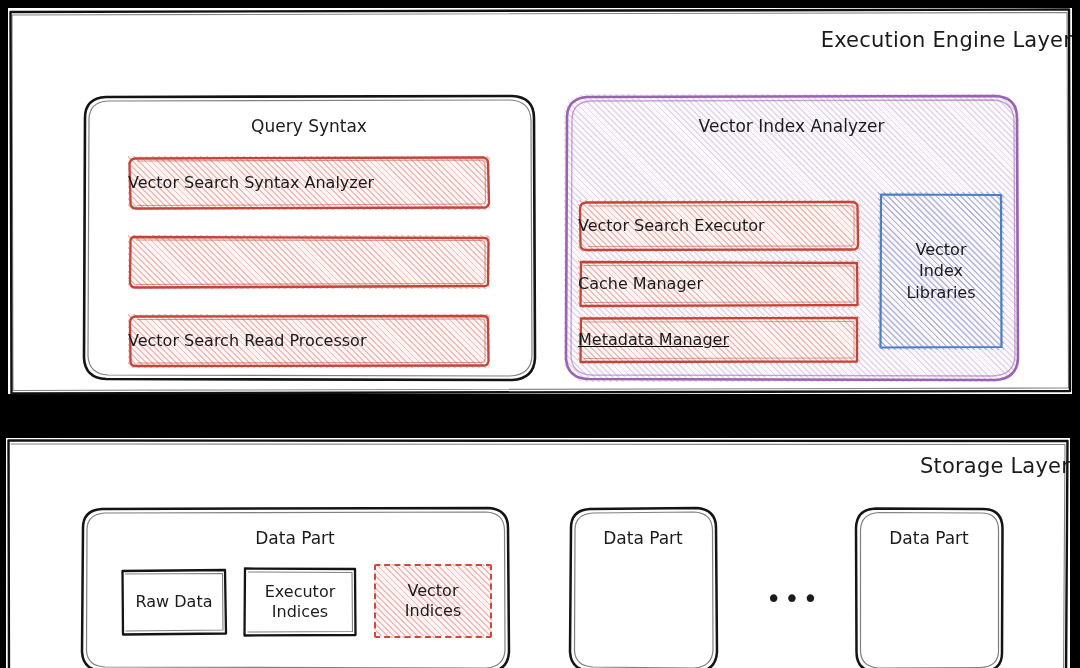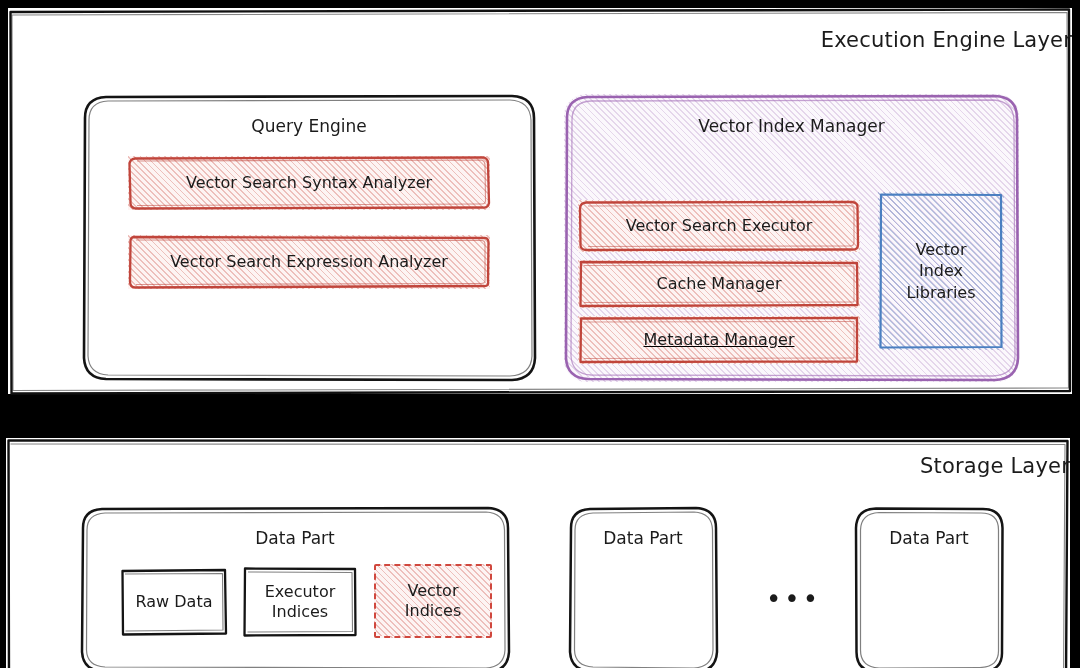--- a/index.html
+++ b/index.html
@@ -140,21 +140,20 @@
     border-radius: 22px;
   }
   #vim .group-title { top: 22px; }
 
   
   .comp-red {
     position: absolute;
     box-sizing: border-box;
     display: flex;
     align-items: center;
-    justify-content: center;
     z-index: 5;
   }
   .comp-red > .sketch {
     position: absolute;
     top: 0; left: 0;
     width: 100%;
     height: 100%;
     overflow: visible;
     pointer-events: none;
   }
@@ -306,47 +305,53 @@
     </svg>
 
     <div class="layer-title" id="exec-title">Execution Engine Layer</div>
 
     <div class="group-box" id="query-engine">
       <svg class="sketch" viewBox="0 0 454 288" preserveAspectRatio="none">
         <path d="M24 3 L430 2 Q452 3 452 24 L453 264 Q452 285 430 286 L24 285 Q3 284 2 264 L3 24 Q3 4 24 3 Z" fill="none" stroke="#141414" stroke-width="2.6" stroke-linejoin="round"></path>
         <path d="M26 7 L428 6 Q448 7 449 26 L450 262 Q449 281 428 282 L26 281 Q7 280 6 262 L7 26 Q7 8 26 7 Z" fill="none" stroke="#2b2b2b" stroke-width="1.2" stroke-linejoin="round" opacity="0.6"></path>
       </svg>
 
-      <div class="group-title">Query Engine</div>
+      <div class="group-title">Query Syntax</div>
 
       <div class="comp-red hatch-red" id="qe-c0">
         <svg class="sketch" viewBox="0 0 362 54" preserveAspectRatio="none">
           <path d="M7 2.5 L356 1.5 Q360.5 3 360 8 L361 47 Q360 52 355 51.5 L7 52.5 Q2 51 2.5 46 L1.5 8 Q2 3 7 2.5 Z" fill="none" stroke="#c0453b" stroke-width="2.3" stroke-linejoin="round"></path>
           <path d="M9 5 L354 4 Q357 5.5 357 9 L357.5 45 Q357 48.5 353 48 L9 49.5" fill="none" stroke="#c0453b" stroke-width="1.1" stroke-linejoin="round" opacity="0.55"></path>
         </svg>
         <span class="comp-label">Vector Search Syntax Analyzer</span>
       </div>
 
       <div class="comp-red hatch-red" id="qe-c1">
         <svg class="sketch" viewBox="0 0 362 54" preserveAspectRatio="none">
           <path d="M6 2 L355 3 Q360 2 360.5 7 L360 46 Q361 51.5 356 51 L7 52.5 Q2 52 2 46.5 L2.5 7.5 Q2 2.5 6 2 Z" fill="none" stroke="#c0453b" stroke-width="2.3" stroke-linejoin="round"></path>
           <path d="M8 5 L353 5.5 Q357 5 357 9.5 L357 45 Q357.5 48.5 353 48.5 L8 49.5" fill="none" stroke="#c0453b" stroke-width="1.1" stroke-linejoin="round" opacity="0.55"></path>
         </svg>
-        <span class="comp-label">Vector Search Expression Analyzer</span>
-      </div>
-
+      </div>
+
+      <div class="comp-red hatch-red" id="qe-c2">
+        <svg class="sketch" viewBox="0 0 362 54" preserveAspectRatio="none">
+          <path d="M7 2.5 L356 2 Q360.5 2.5 360 7.5 L360.5 47 Q360 52 355 51.5 L7 52 Q2 51.5 2.5 46 L2 8 Q2.5 3 7 2.5 Z" fill="none" stroke="#c0453b" stroke-width="2.3" stroke-linejoin="round"></path>
+          <path d="M9 5.5 L354 5 Q357 5 357 9.5 L357 45 Q357 48.5 353 48.5 L9 49" fill="none" stroke="#c0453b" stroke-width="1.1" stroke-linejoin="round" opacity="0.55"></path>
+        </svg>
+        <span class="comp-label">Vector Search Read Processor</span>
+      </div>
     </div>
 
     <div class="group-box hatch-purple" id="vim">
       <svg class="sketch" viewBox="0 0 455 288" preserveAspectRatio="none">
         <path d="M24 3 L431 2 Q453 3 453 24 L454 264 Q453 285 431 286 L24 285 Q3 284 2 264 L3 24 Q3 4 24 3 Z" fill="none" stroke="#9a63b0" stroke-width="2.6" stroke-linejoin="round"></path>
         <path d="M27 7 L429 6 Q449 7 450 26 L451 262 Q450 281 429 282 L27 281 Q8 280 7 262 L8 26 Q8 8 27 7 Z" fill="none" stroke="#a672ba" stroke-width="1.3" stroke-linejoin="round" opacity="0.65"></path>
       </svg>
 
-      <div class="group-title">Vector Index Manager</div>
+      <div class="group-title">Vector Index Analyzer</div>
 
       <div class="comp-red hatch-red" id="vim-c1">
         <svg class="sketch" viewBox="0 0 282 48" preserveAspectRatio="none">
           <path d="M3 2 L279 3 L279.5 45 L2.5 46 Z" fill="none" stroke="#c0453b" stroke-width="2.3" stroke-linejoin="round"></path>
           <path d="M6 5.5 L276 6 L276 42 L6 42.5" fill="none" stroke="#c0453b" stroke-width="1" stroke-linejoin="round" opacity="0.5"></path>
         </svg>
         <span class="comp-label">Cache Manager</span>
       </div>
 
       <div class="comp-red hatch-red" id="vim-c0">

